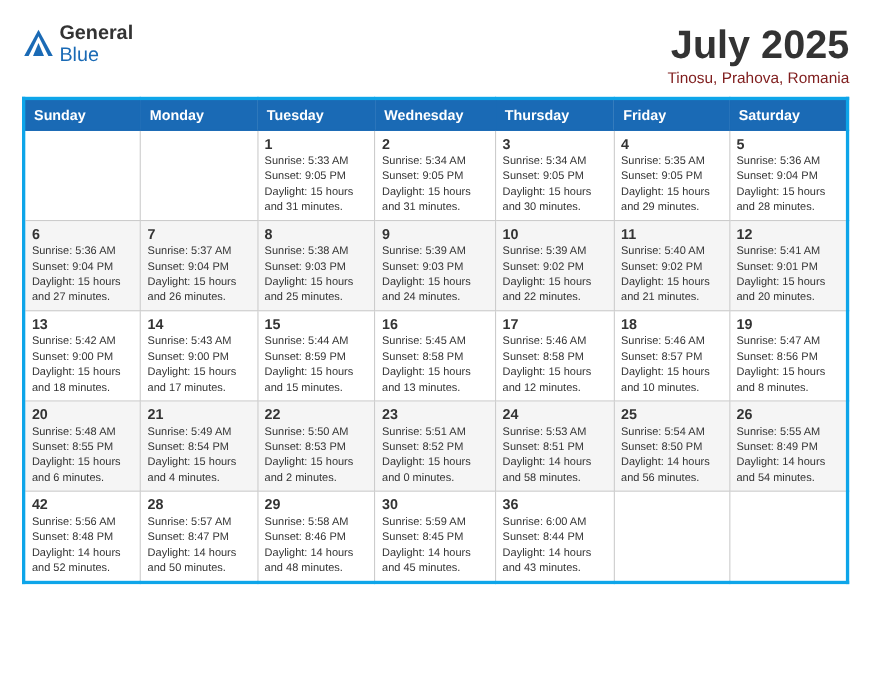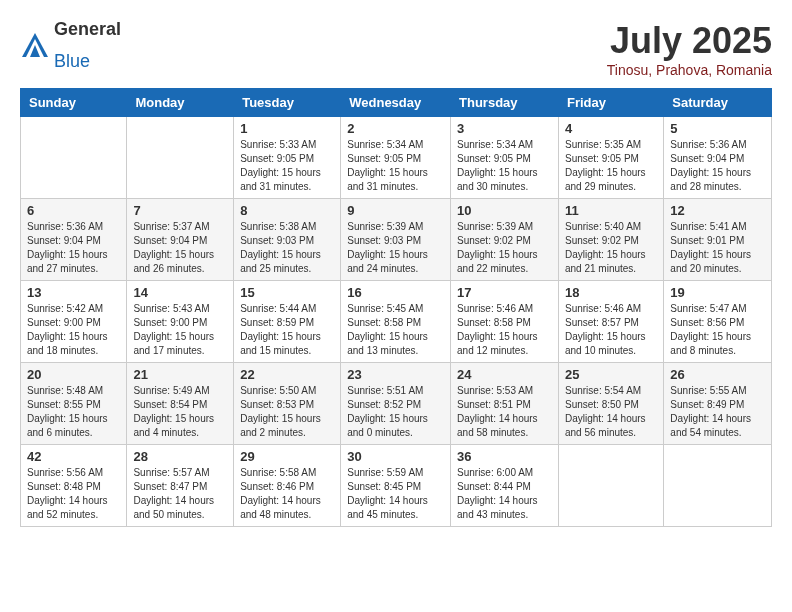--- a/index.html
+++ b/index.html
@@ -17,21 +17,20 @@
       margin-bottom: 10px;
     }
     .logo {
       display: flex;
       align-items: center;
     }
     .logo-text {
       display: flex;
       flex-direction: column;
       line-height: 1.1;
-      gap: 12px;
     }
     .logo-general {
       font-size: 18px;
       font-weight: bold;
       color: #333;
     }
     .logo-blue {
       font-size: 18px;
       font-weight: normal;
       color: #1a6ab5;
@@ -49,21 +48,21 @@
       font-weight: bold;
       color: #333;
     }
     .location {
       font-size: 14px;
       color: #7f1d1d;
     }
     .calendar {
       width: 100%;
       border-collapse: collapse;
-      border: 1px solid #0ea5e9;
+      border: 3px solid #0ea5e9;
     }
     .calendar th {
       background-color: #1a6ab5;
       color: white;
       text-align: left;
       padding: 6px 8px;
       font-size: 13px;
       border: 1px solid #1a6ab5;
     }
     .calendar td {

